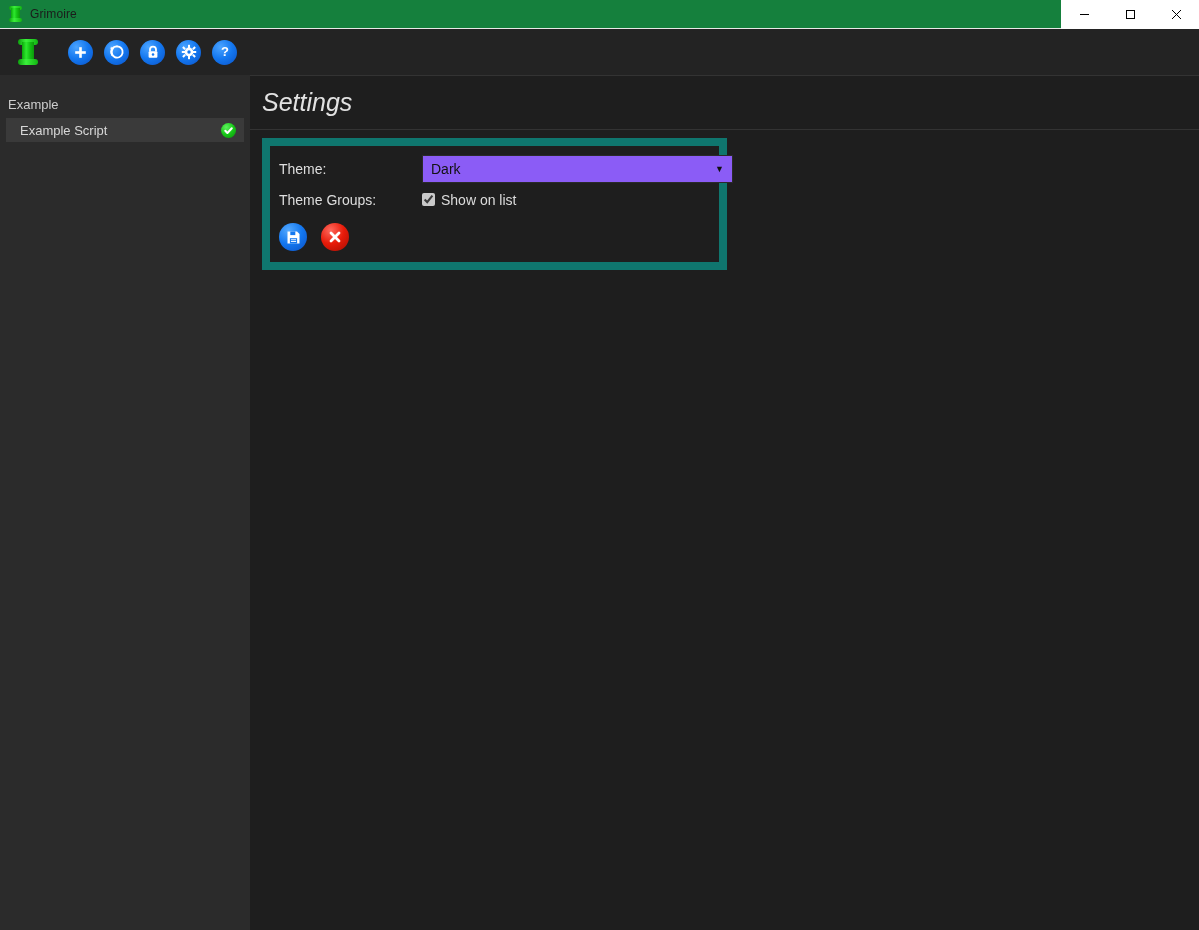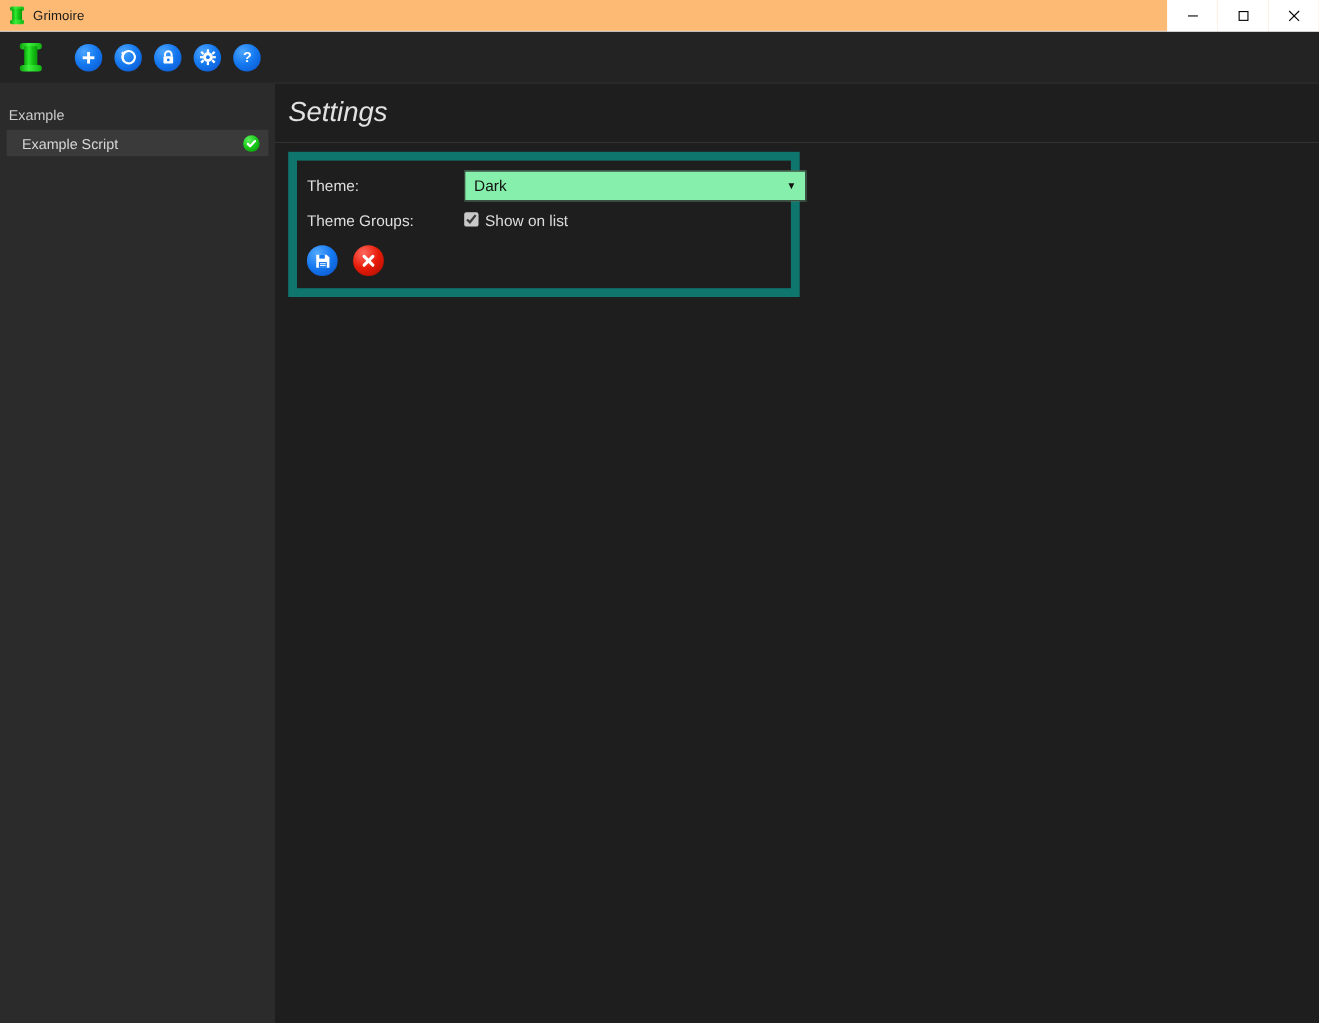--- a/index.html
+++ b/index.html
@@ -18,21 +18,21 @@
     height: 930px;
     background: #1e1e1e;
     display: flex;
     flex-direction: column;
   }
 
   
   .titlebar {
     height: 29px;
     min-height: 29px;
-    background: #fdba74;
+    background: #15803d;
     display: flex;
     align-items: center;
     justify-content: space-between;
     border-bottom: 1px solid #e8e8e8;
   }
   .titlebar-left {
     display: flex;
     align-items: center;
     padding-left: 9px;
     gap: 8px;
@@ -200,21 +200,21 @@
   .form-label {
     width: 143px;
     min-width: 143px;
     font-size: 14px;
     color: #dedede;
   }
 
   select.theme-select {
     width: 311px;
     height: 28px;
-    background: #86efac;
+    background: #8b5cf6;
     color: #121212;
     border: 1px solid #2a2a2a;
     border-radius: 0;
     font-family: "Liberation Sans", sans-serif;
     font-size: 14px;
     padding: 0 8px;
     -webkit-appearance: none;
     appearance: none;
   }
   .select-shell { position: relative; width: 311px; height: 28px; }

